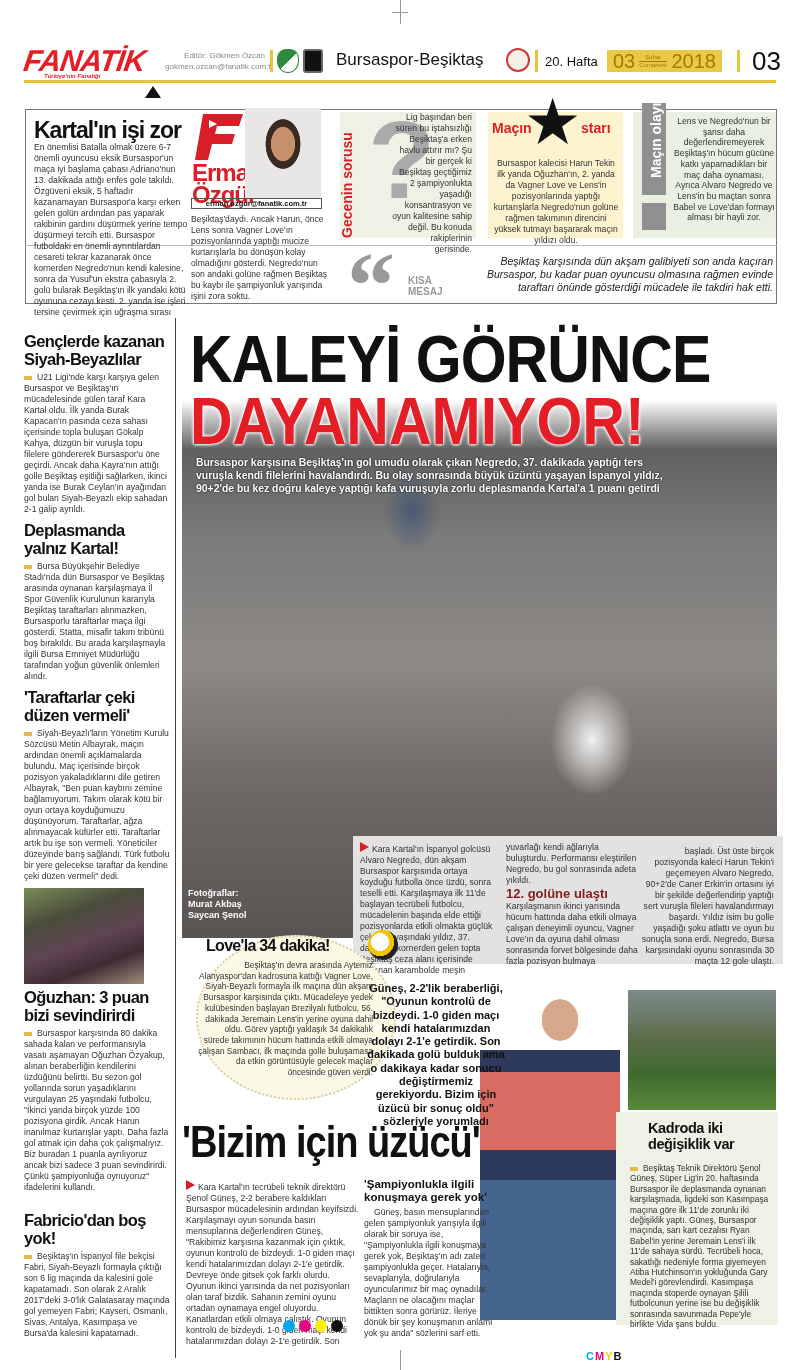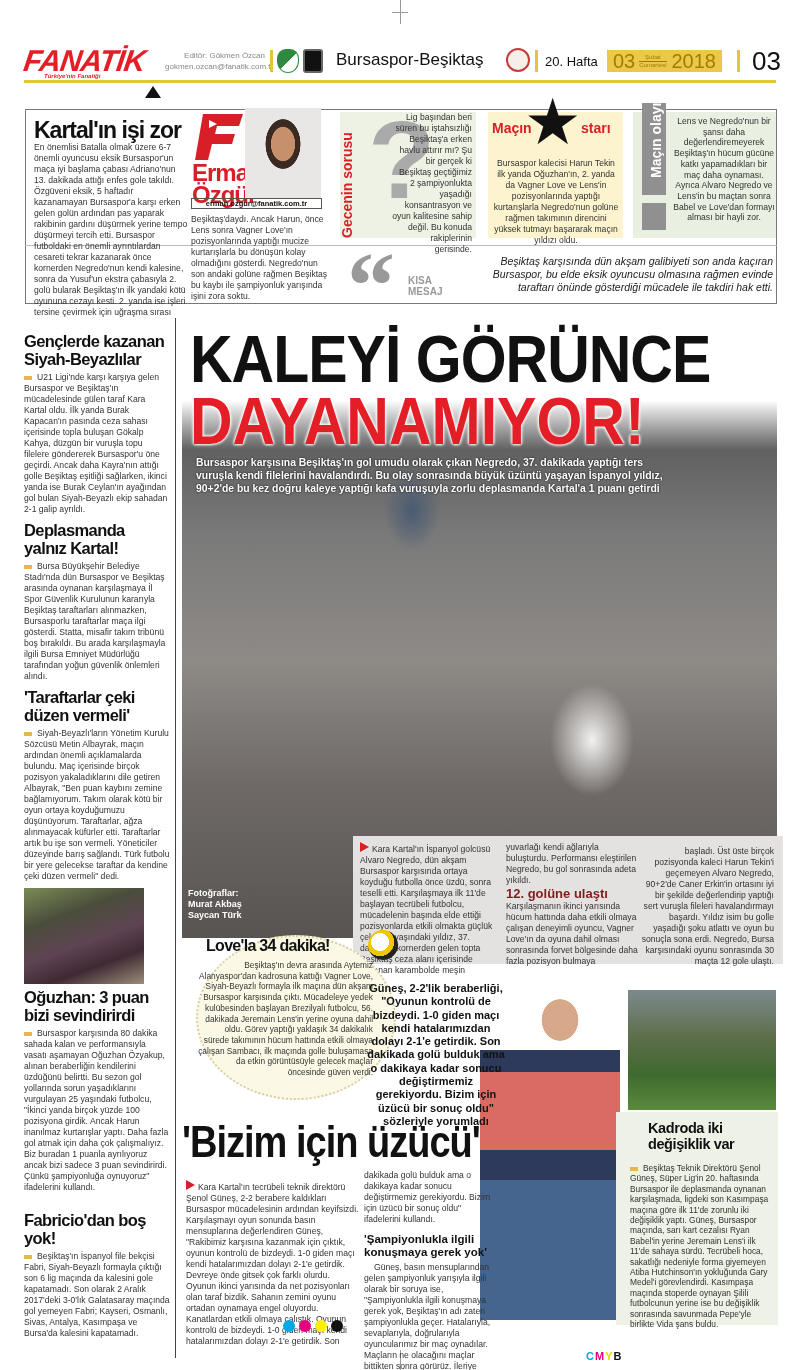--- a/index.html
+++ b/index.html
@@ -156,21 +156,21 @@
 <div class="abs olay-bar"></div>
 <div class="abs olay-dot"></div>
 <div class="abs olay-vert">Maçın olayı</div>
 <p class="abs olay-text">Lens ve Negredo'nun bir şansı daha değerlendiremeyerek Beşiktaş'ın hücum gücüne katkı yapamadıkları bir maç daha oynaması. Ayrıca Alvaro Negredo ve Lens'in bu maçtan sonra Babel ve Love'dan formayı alması bir hayli zor.</p>
 
 <div class="abs quote-mark">“</div>
 <div class="abs kisa">
   <div>KISA</div>
   <div>MESAJ</div>
 </div>
-<p class="abs kisa-text">Beşiktaş karşısında dün akşam galibiyeti son anda kaçıran Bursaspor, bu elde eksik oyuncusu olmasına rağmen evinde taraftarı önünde gösterdiği mücadele ile takdiri hak etti.</p>
+<p class="abs kisa-text">Beşiktaş karşısında dün akşam galibiyeti son anda kaçıran Bursaspor, bu kadar puan oyuncusu olmasına rağmen evinde taraftarı önünde gösterdiği mücadele ile takdiri hak etti.</p>
 
 <div class="abs leftcol">
   <div style="margin-top:14px;width:146px">
     <h3 class="lh">Gençlerde kazanan Siyah-Beyazlılar</h3>
     <p class="lp" style="margin-top:4px"><span class="bullet"></span><span>U21 Ligi'nde karşı karşıya gelen Bursaspor ve Beşiktaş'ın mücadelesinde gülen taraf Kara Kartal oldu. İlk yanda Burak Kapacan'ın pasında ceza sahası içerisinde topla buluşan Gökalp Kahya, düzgün bir vuruşla topu filelere göndererek Bursaspor'u öne geçirdi. Ancak daha Kayra'nın attığı golle Beşiktaş eşitliği sağlarken, ikinci yanda ise Burak Ceylan'ın ayağından gol bulan Siyah-Beyazlı ekip sahadan 2-1 galip ayrıldı.</span></p>
   </div>
   <div style="margin-top:6px;width:146px">
     <h3 class="lh">Deplasmanda yalnız Kartal!</h3>
     <p class="lp" style="margin-top:4px"><span class="bullet"></span><span>Bursa Büyükşehir Belediye Stadı'nda dün Bursaspor ve Beşiktaş arasında oynanan karşılaşmaya İl Spor Güvenlik Kurulunun kararıyla Beşiktaş taraftarları alınmazken, Bursasporlu taraftarlar maça ilgi gösterdi. Statta, misafir takım tribünü boş bırakıldı. Bu arada karşılaşmayla ilgili Bursa Emniyet Müdürlüğü tarafından yoğun güvenlik önlemleri alındı.</span></p>
   </div>
@@ -190,21 +190,21 @@
 </div>
 
 <div class="abs hero-photo"></div>
 <div class="abs" style="left:182px;top:320px;width:595px;height:130px;background:linear-gradient(180deg,#fff 0 62%,rgba(255,255,255,0) 100%)"></div>
 <h1 class="abs head1">KALEYİ GÖRÜNCE</h1>
 <h1 class="abs head2">DAYANAMIYOR!</h1>
 <p class="abs deck">Bursaspor karşısına Beşiktaş'ın gol umudu olarak çıkan Negredo, 37. dakikada yaptığı ters vuruşla kendi filelerini havalandırdı. Bu olay sonrasında büyük üzüntü yaşayan İspanyol yıldız, 90+2'de bu kez doğru kaleye yaptığı kafa vuruşuyla zorlu deplasmanda Kartal'a 1 puanı getirdi</p>
 <div class="abs credit">
   <div>Fotoğraflar:</div>
   <div>Murat Akbaş</div>
-  <div>Saycan Türk</div>
+  <div>Saycan Şenol</div>
 </div>
 
 <div class="abs caption-box"></div>
 <p class="abs cap-col1"><span class="tri"></span><span>Kara Kartal'ın İspanyol golcüsü Alvaro Negredo, dün akşam Bursaspor karşısında ortaya koyduğu futbolla önce üzdü, sonra teselli etti. Karşılaşmaya ilk 11'de başlayan tecrübeli futbolcu, mücadelenin başında elde ettiği pozisyonlarda etkili olmakta güçlük çekti. 32 yaşındaki yıldız, 37. dakikada kornerden gelen topta Beşiktaş ceza alanı içerisinde yaşanan karambolde meşin</span></p>
 <div class="abs cap-col2">
   <p>yuvarlağı kendi ağlarıyla buluşturdu. Performansı eleştirilen Negredo, bu gol sonrasında adeta yıkıldı.</p>
   <h4 class="cap-h">12. golüne ulaştı</h4>
   <p>Karşılaşmanın ikinci yarısında hücum hattında daha etkili olmaya çalışan deneyimli oyuncu, Vagner Love'ın da oyuna dahil olması sonrasında forvet bölgesinde daha fazla pozisyon bulmaya</p>
 </div>
 <p class="abs cap-col3">başladı. Üst üste birçok pozisyonda kaleci Harun Tekin'i geçemeyen Alvaro Negredo, 90+2'de Caner Erkin'in ortasını iyi bir şekilde değerlendirip yaptığı sert vuruşla fileleri havalandırmayı başardı. Yıldız isim bu golle yaşadığı şoku atlattı ve oyun bu sonuçla sona erdi. Negredo, Bursa karşısındaki oyunu sonrasında 30 maçta 12 gole ulaştı.</p>
@@ -212,21 +212,20 @@
 
 <div class="abs love-circle"></div>
 <h3 class="abs love-h">Love'la 34 dakika!</h3>
 <p class="abs love-t">Beşiktaş'ın devra arasında Aytemiz Alanyaspor'dan kadrosuna kattığı Vagner Love, Siyah-Beyazlı formayla ilk maçına dün akşam Bursaspor karşısında çıktı. Mücadeleye yedek kulübesinden başlayan Brezilyalı futbolcu, 56. dakikada Jeremain Lens'in yerine oyuna dahil oldu. Görev yaptığı yaklaşık 34 dakikalık sürede takımının hücum hattında etkili olmaya çalışan Sambacı, ilk maçında golle buluşamasa da etkin görüntüsüyle gelecek maçlar öncesinde güven verdi.</p>
 
 <div class="abs coach"></div>
 <p class="abs gunes-quote">Güneş, 2-2'lik beraberliği, "Oyunun kontrolü de bizdeydi. 1-0 giden maçı kendi hatalarımızdan dolayı 2-1'e getirdik. Son dakikada golü bulduk ama o dakikaya kadar sonucu değiştirmemiz gerekiyordu. Bizim için üzücü bir sonuç oldu" sözleriyle yorumladı</p>
 <h2 class="abs bizim">'Bizim için üzücü'</h2>
 <p class="abs b-col1"><span class="tri"></span><span>Kara Kartal'ın tecrübeli teknik direktörü Şenol Güneş, 2-2 berabere kaldıkları Bursaspor mücadelesinin ardından keyifsizdi. Karşılaşmayı oyun sonunda basın mensuplarına değerlendiren Güneş, "Rakibimiz karşısına kazanmak için çıktık, oyunun kontrolü de bizdeydi. 1-0 giden maçı kendi hatalarımızdan dolayı 2-1'e getirdik. Devreye önde gitsek çok farklı olurdu. Oyunun ikinci yarısında da net pozisyonları olan taraf bizdik. Sahanın zemini oyunu ortadan oynamaya engel oluyordu. Kanatlardan etkili olmaya çalıştık. Oyunun kontrolü de bizdeydi. 1-0 giden maçı kendi hatalarımızdan dolayı 2-1'e getirdik. Son</span></p>
 <div class="abs b-col2">
-  <p>dakikada golü bulduk ama o dakikaya kadar sonucu değiştirmemiz gerekiyordu. Bizim için üzücü bir sonuç oldu" ifadelerini kullandı.</p>
   <h4 class="b-subh">'Şampiyonlukla ilgili konuşmaya gerek yok'</h4>
   <p style="text-indent:10px">Güneş, basın mensuplarından gelen şampiyonluk yarışıyla ilgili olarak bir soruya ise, "Şampiyonlukla ilgili konuşmaya gerek yok, Beşiktaş'ın adı zaten şampiyonlukla geçer. Hatalarıyla, sevaplarıyla, doğrularıyla oyuncularımız bir maç oynadılar. Maçların ne olacağını maçlar bittikten sonra görürüz. İleriye dönük bir şey konuşmanın anlamı yok şu anda" sözlerini sarf etti.</p>
 </div>
 <div class="abs cmyk-dots">
   <span style="background:#00a9e6"></span>
   <span style="background:#e5007e"></span>
   <span style="background:#fff000"></span>
   <span style="background:#111"></span>
 </div>
 

